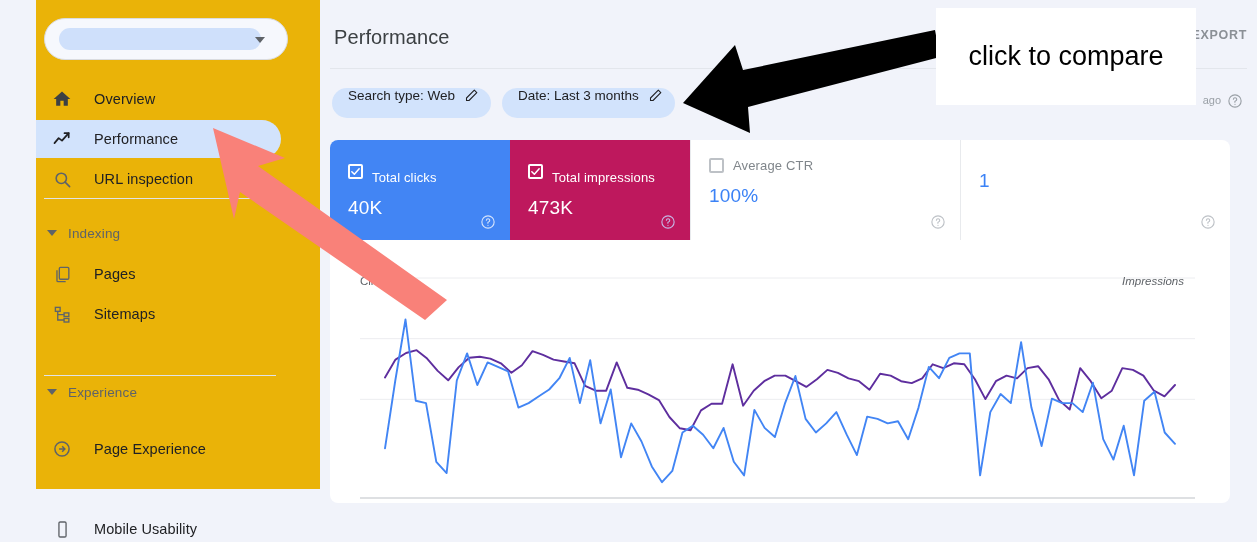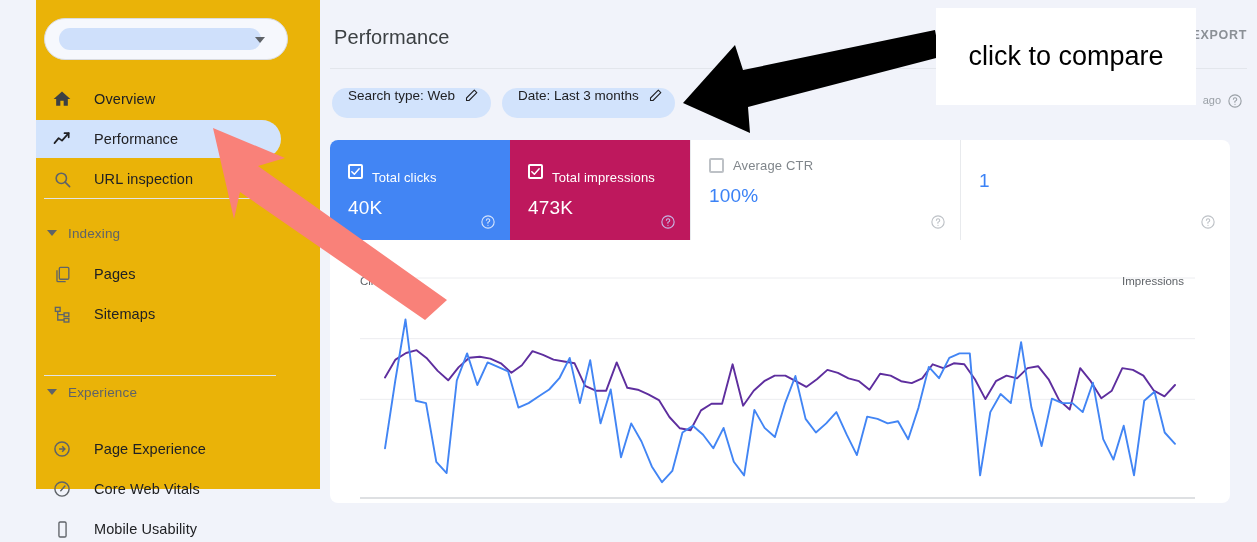--- a/index.html
+++ b/index.html
@@ -169,21 +169,21 @@
     width: 16px; height: 16px;
   }
 
   
   .chart-area { position: absolute; left: 0; top: 100px; width: 900px; height: 263px; }
   .axis-name {
     position: absolute; top: 35px;
     font-size: 11.5px; color: #5F6368;
   }
   .axis-left { left: 30px; }
-  .axis-right { right: 46px; }
+  .axis-right { right: 46px; font-style: italic; }
 
   
   .anno { position: absolute; pointer-events: none; }
   .anno-box {
     position: absolute; left: 936px; top: 8px;
     width: 260px; height: 97px;
     background: #FFFFFF;
     display: flex; flex-direction: column;
     align-items: center; justify-content: center;
   }
@@ -273,29 +273,20 @@
     <div class="nav-item" style="top:430px">
       <span class="nav-icon">
         <svg width="20" height="20" viewBox="0 0 24 24" fill="none" stroke="#5F6368" stroke-width="1.8">
           <circle cx="12" cy="12" r="8.5"></circle>
             <path d="M8.5 12h6.5M12.2 8.8l3.2 3.2-3.2 3.2" fill="none"></path>
         </svg>
       </span>
       <span class="nav-label">Page Experience</span>
     </div>
 
-    <div class="nav-item" style="top:470px">
-      <span class="nav-icon">
-        <svg width="20" height="20" viewBox="0 0 24 24" fill="none" stroke="#5F6368" stroke-width="1.7">
-          <circle cx="12" cy="12" r="8.5"></circle>
-            <line x1="15.5" y1="8.5" x2="10.5" y2="14" stroke-linecap="round"></line>
-        </svg>
-      </span>
-      <span class="nav-label">Core Web Vitals</span>
-    </div>
 
     <div class="nav-item" style="top:510px">
       <span class="nav-icon">
         <svg width="19" height="19" viewBox="0 0 24 24" fill="none" stroke="#5F6368" stroke-width="1.7">
           <rect x="7.5" y="2.5" width="9" height="19" rx="1.6"></rect>
         </svg>
       </span>
       <span class="nav-label">Mobile Usability</span>
     </div>
   </div>

